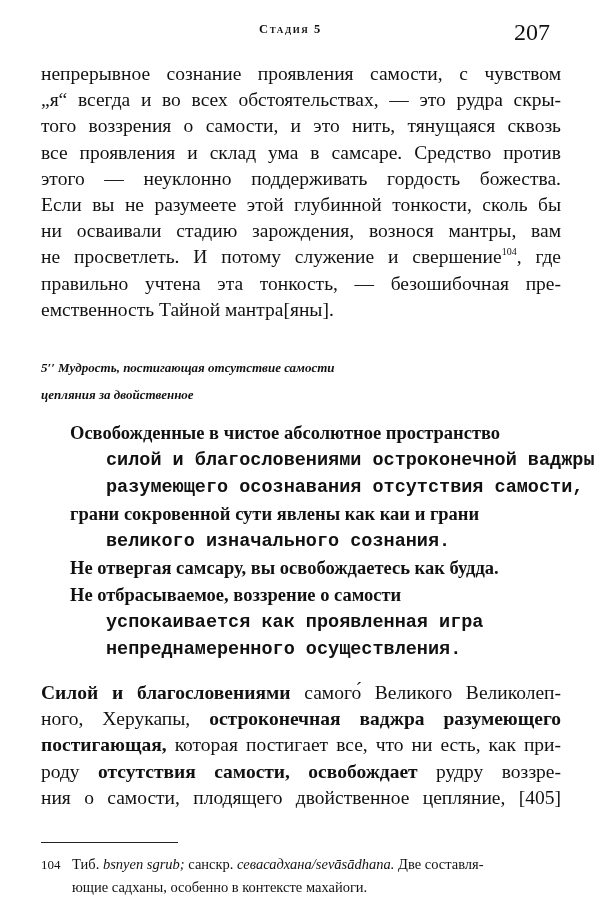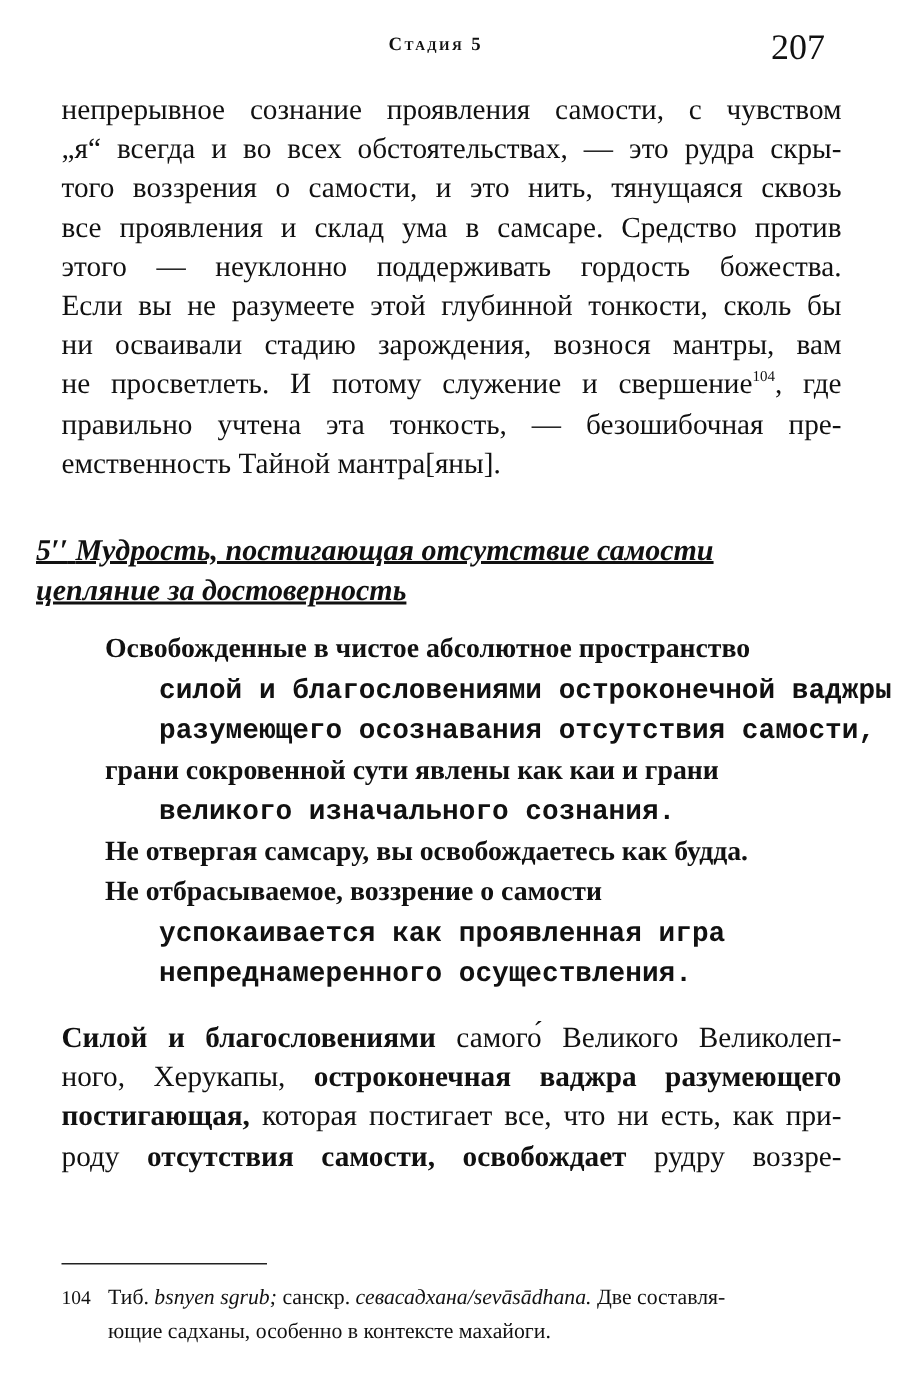--- a/index.html
+++ b/index.html
@@ -21,22 +21,22 @@
     position: absolute; left: 514px; top: -3px; font-size: 24px;
   }
   .body-para {
     position: absolute; left: 41px; width: 520px;
     font-size: 19.5px; line-height: 26.2px; margin: 0;
   }
   .line { display: block; white-space: nowrap; text-align: justify; text-align-last: justify; }
   .line.last { text-align-last: left; }
   sup.fnref { font-size: 10px; vertical-align: 8px; line-height: 0; }
   .section-heading {
-    position: absolute; left: 24px; top: 354px; width: 520px;
-    font-style: italic; font-weight: bold; font-size: 20px; line-height: 27px; text-decoration: underline;
+    position: absolute; left: 41px; top: 354px; width: 520px;
+    font-style: italic; font-weight: bold; font-size: 13px; line-height: 27px;
   }
   .verse {
     position: absolute; left: 70px; top: 420px; width: 500px;
     font-weight: bold; font-size: 18.5px; line-height: 27px;
   }
   .verse .vl { display: block; white-space: nowrap; }
   .verse .vl.indent { padding-left: 36px; font-family: Liberation Mono, monospace; }
   .b { font-weight: bold; }
   .rule {
     position: absolute; left: 41px; top: 842px; width: 137px; height: 1px;
@@ -69,40 +69,41 @@
     <span class="line">этого — неуклонно поддерживать гордость божества.</span>
     <span class="line">Если вы не разумеете этой глубинной тонкости, сколь бы</span>
     <span class="line">ни осваивали стадию зарождения, вознося мантры, вам</span>
     <span class="line"><span>не просветлеть. И потому служение и свершение</span><sup class="fnref">104</sup><span>, где</span></span>
     <span class="line">правильно учтена эта тонкость, — безошибочная пре-</span>
     <span class="line last">емственность Тайной мантра[яны].</span>
   </div>
 
   <div class="section-heading">
     <div><span>5′′</span> <span>Мудрость, постигающая отсутствие самости</span></div>
-    <div>цепляние за достоверность</div>
+    <div>цепляния за двойственное</div>
   </div>
 
   <div class="verse">
     <span class="vl">Освобожденные в чистое абсолютное пространство</span>
     <span class="vl indent">силой и благословениями остроконечной ваджры</span>
     <span class="vl indent">разумеющего осознавания отсутствия самости,</span>
     <span class="vl">грани сокровенной сути явлены как каи и грани</span>
     <span class="vl indent">великого изначального сознания.</span>
     <span class="vl">Не отвергая самсару, вы освобождаетесь как будда.</span>
     <span class="vl">Не отбрасываемое, воззрение о самости</span>
     <span class="vl indent">успокаивается как проявленная игра</span>
     <span class="vl indent">непреднамеренного осуществления.</span>
   </div>
 
   <div class="body-para" style="top:680px;">
     <span class="line"><span class="b">Силой и благословениями</span><span> самого́ Великого Великолеп-</span></span>
     <span class="line"><span>ного, Херукапы, </span><span class="b">остроконечная ваджра разумеющего</span></span>
     <span class="line"><span class="b">постигающая,</span><span> которая постигает все, что ни есть, как при-</span></span>
     <span class="line"><span>роду </span><span class="b">отсутствия самости, освобождает</span><span> рудру воззре-</span></span>
+    <span class="line"><span>ния о самости, </span><span>плодящего двойственное цепляние,</span><span> [405]</span></span>
   </div>
 
   <div class="rule"></div>
 
   <div class="footnote">
     <span class="fl"><span class="num">104</span><span>Тиб. </span><i>bsnyen sgrub;</i><span> санскр. </span><i>севасадхана/sevāsādhana.</i><span> Две составля-</span></span>
     <span class="fl cont">ющие садханы, особенно в контексте махайоги.</span>
   </div>
 
 </div>

